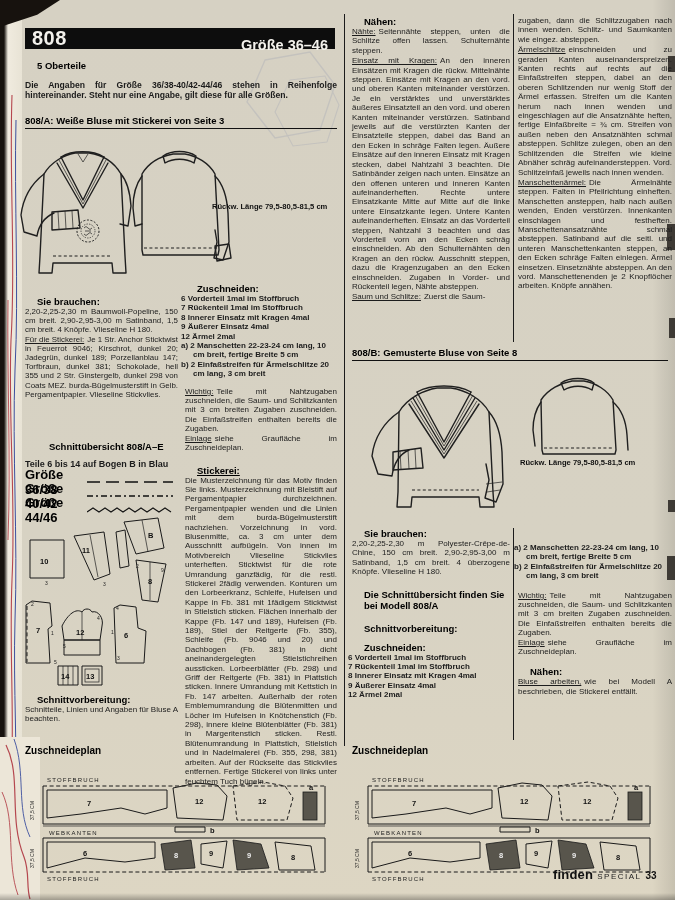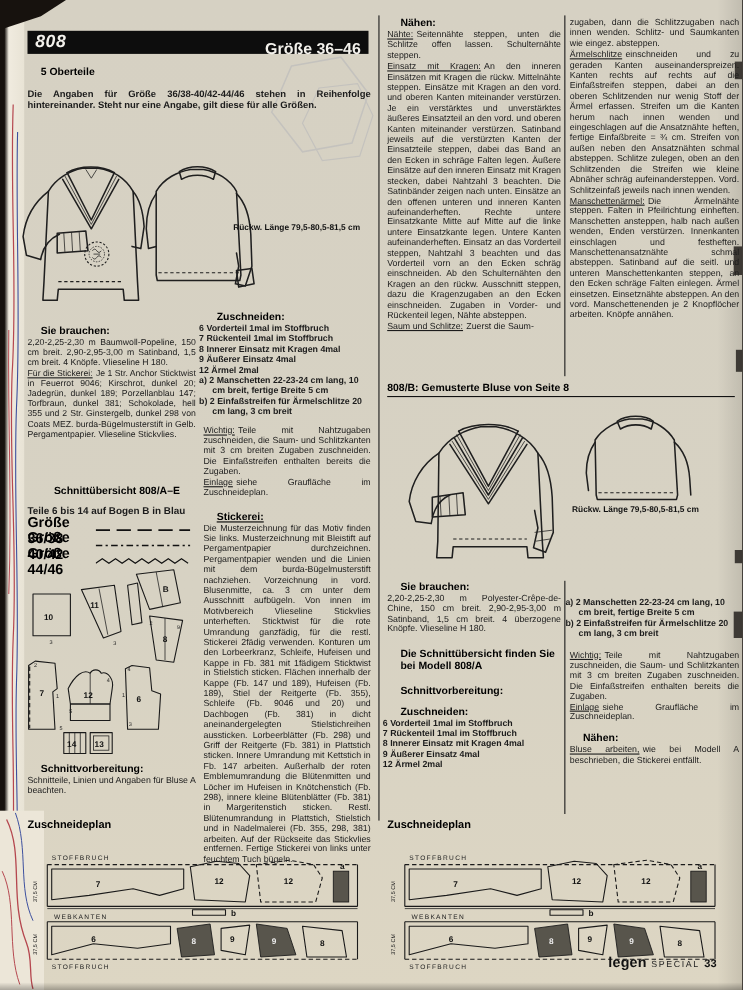--- a/index.html
+++ b/index.html
@@ -12,21 +12,21 @@
         background:linear-gradient(90deg,#17120e 0,#17120e 4px,#f0ebdf 8px,#e8e3d5 22px);}
   .corner{left:0;top:0;width:60px;height:27px;background:#17120e;
         clip-path:polygon(0 0,100% 0,62% 55%,0 100%);}
   .blpatch{left:0;top:737px;width:40px;height:163px;background:#ece6d8;}
   .redge{left:652px;top:0;width:23px;height:900px;background:linear-gradient(90deg,rgba(0,0,0,0),rgba(0,0,0,0.10));}
   .emark{background:#26221e;opacity:.85;}
   .bshadow{left:0;top:893px;width:675px;height:7px;background:linear-gradient(rgba(0,0,0,0),rgba(0,0,0,0.28));}
   
   .hbar{left:25px;top:28px;width:310px;height:21px;background:#0d0d0d;color:#f3f1ec;
         display:flex;align-items:center;justify-content:space-between;padding:0 7px;box-sizing:border-box;}
-  .hbar .num{font-size:16px;font-weight:bold;letter-spacing:.5px;font-style:italic;}
+  .hbar .num{font-size:20px;font-weight:bold;letter-spacing:.5px;}
   .hbar .rng{font-size:14.5px;font-weight:bold;margin-top:12px;}
   
   .t8{font-size:8px;line-height:9.4px;text-align:justify;hyphens:auto;}
   .t79{font-size:7.9px;line-height:9.2px;text-align:justify;hyphens:auto;}
   .b{font-weight:bold;}
   .u{text-decoration:underline;}
   .lbl{text-decoration:underline;margin-right:3px;}
   .lbl:empty{margin-right:0;}
   .h95{font-weight:bold;font-size:9.5px;line-height:11px;color:#000;padding-left:12px;}
   .h10{font-weight:bold;font-size:10px;line-height:12px;color:#000;}
@@ -92,20 +92,21 @@
   </svg>
 
   <div class="abs hbar">
     <span class="num">808</span>
     <span class="rng">Größe 36–46</span>
   </div>
 
   <div class="abs h95" style="left:25px;top:60px;">5 Oberteile</div>
   <div class="abs t8 b" style="left:25px;top:80px;width:312px;font-size:8.6px;line-height:10.4px;">Die Angaben für Größe 36/38-40/42-44/46 stehen in Reihenfolge hintereinander. Steht nur eine Angabe, gilt diese für alle Größen.</div>
 
+  <div class="abs mtitle" style="left:25px;top:115px;width:312px;">808/A: Weiße Bluse mit Stickerei von Seite 3</div>
 
   <svg class="abs" style="left:14px;top:132px;" width="228" height="165" viewBox="0 0 228 165">
     <g>
       <path class="ln" d="M30,42 C37,30 50,23 61,21 L75,21 C89,23 100,30 107,42 L111,124 L112,141 L99,141 L98,131 L39,131 L38,141 L25,141 L26,124 Z"></path>
       <path class="dsh" d="M39,124 L98,124"></path>
       <path class="ln" d="M47,25 C58,18 79,18 90,25"></path>
       <path class="ln" d="M47,25 L69,68 L90,25"></path>
       <path class="fine" d="M45,28 L69,72 L92,28"></path>
       <path class="ln" d="M43,31 L69,76 L94,31"></path>
       <path class="fine" d="M64,22 L69,30 L74,22"></path>
@@ -358,18 +359,18 @@
     <path class="shade" d="M208,76 L236,80 L244,104 L212,106 Z"></path>
     <text x="222" y="94" class="svgw">9</text>
     <path class="pln" d="M250,78 L286,82 L290,106 L254,106 Z"></path>
     <text x="266" y="96" class="svgt">8</text>
     <text x="22" y="117" class="svgl">STOFFBRUCH</text>
     <text transform="rotate(-90,9,56)" x="9" y="56" class="svgs">37,5 CM</text>
     <text transform="rotate(-90,9,104)" x="9" y="104" class="svgs">37,5 CM</text>
   </svg>
 
   <div class="abs footer" style="left:553px;top:867px;">
-    <span class="brand">legen</span>
+    <span class="brand">finden</span>
     <span class="mag">SPECIAL</span>
     <span class="pg">33</span>
   </div>
 
 </div>
 
 </body></html>

